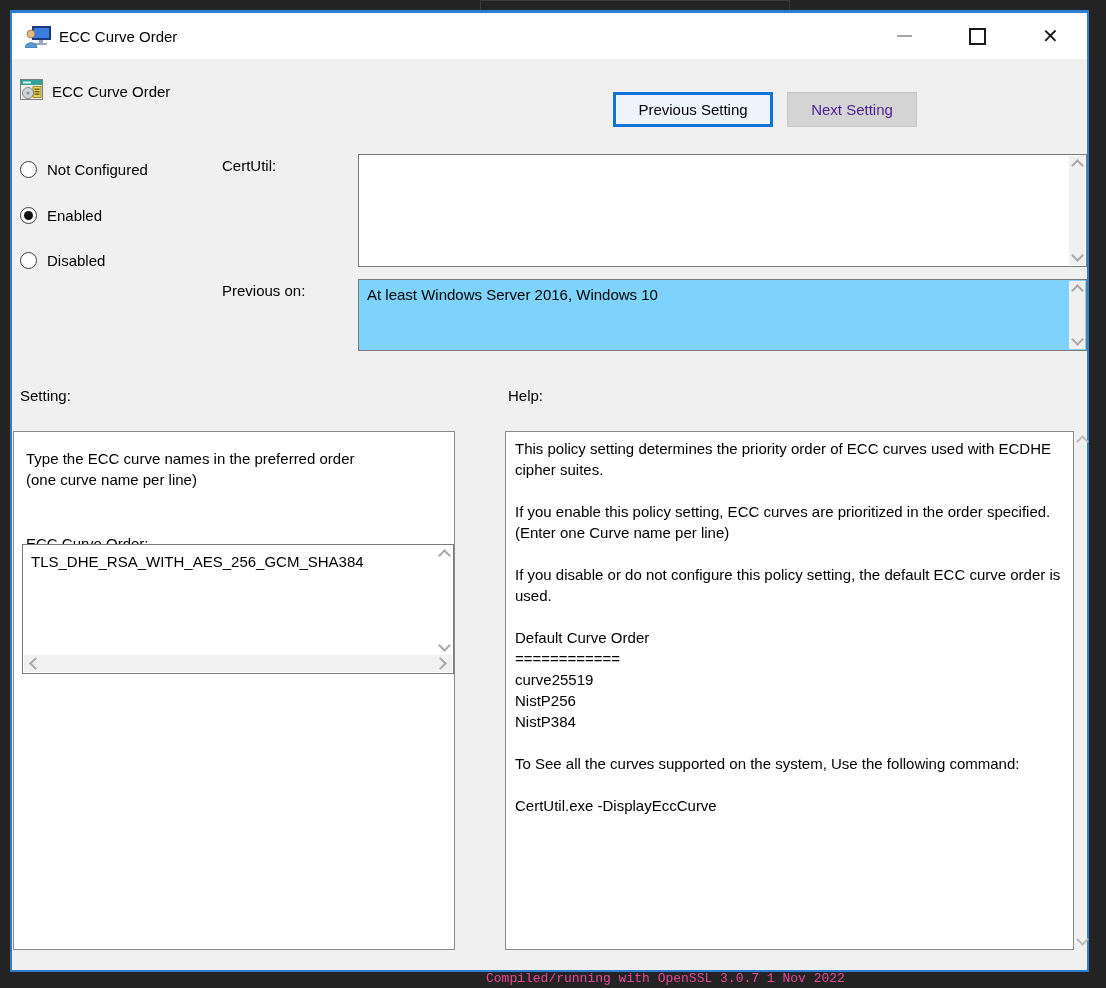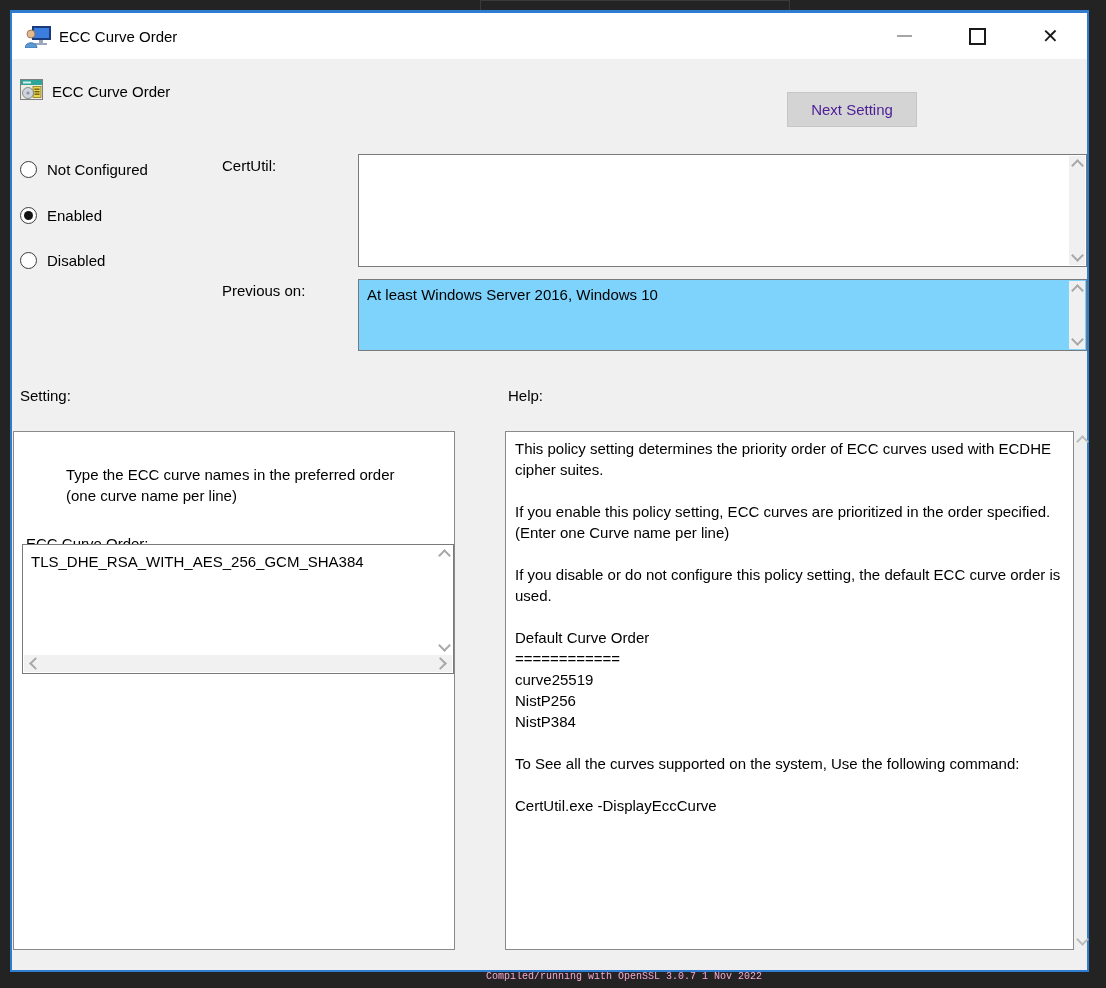--- a/index.html
+++ b/index.html
@@ -7,21 +7,21 @@
     width:1106px;height:988px;position:relative;overflow:hidden;
     background:#232323;
     font-family:"Liberation Sans", sans-serif;
     -webkit-font-smoothing:antialiased;
   }
   .abs{position:absolute;}
   .lbl{font-size:15px;color:#000;white-space:nowrap;}
 
   
   .bg-rect{left:480px;top:0;width:308px;height:24px;border:1px solid #3a3a3a;}
-  .bg-line{font-family:"Liberation Mono",monospace;font-size:10px;color:#f9a8d4;white-space:nowrap;}
+  .bg-line{font-family:"Liberation Mono",monospace;font-size:13px;color:#ec4899;white-space:nowrap;}
 
   
   .dialog{
     left:10px;top:10px;width:1075px;height:957px;
     background:#f0f0f0;
     border:2px solid #2e7dd1;border-top-width:3px;
     box-sizing:content-box;z-index:5;
   }
   .titlebar{left:0;top:0;width:100%;height:46px;background:#ffffff;display:flex;align-items:center;}
   .title-icon{margin-left:13px;width:27px;height:23px;flex:0 0 auto;}
@@ -103,20 +103,21 @@
     <rect x="1" y="1" width="21" height="5" fill="#2fa498"></rect>
     <rect x="3" y="2.5" width="8" height="2" fill="#d8efe9"></rect>
     <rect x="13" y="7.5" width="8" height="11" fill="#e8d44f" stroke="#8a7a1e" stroke-width="0.8"></rect>
     <rect x="14.5" y="9.5" width="5" height="1.4" fill="#6b5e12"></rect>
     <rect x="14.5" y="12" width="5" height="1.4" fill="#6b5e12"></rect>
     <rect x="14.5" y="14.5" width="5" height="1.4" fill="#6b5e12"></rect>
     <circle cx="8" cy="14" r="5.5" fill="#cfd4dc" stroke="#6f7680" stroke-width="0.8"></circle>
     <circle cx="8" cy="14" r="1.6" fill="#8b939e"></circle>
   </svg>
   <span class="abs lbl hdr-title">ECC Curve Order</span>
+  <div class="abs btn btn-prev">Previous Setting</div>
   <div class="abs btn btn-next">Next Setting</div>
 
   <div class="abs radio-row" style="left:8px;top:145px;">
     <span class="radio"></span>
     <span class="radio-lbl">Not Configured</span>
   </div>
   <div class="abs radio-row" style="left:8px;top:191px;">
     <span class="radio checked"></span>
     <span class="radio-lbl">Enabled</span>
   </div>
@@ -137,21 +138,21 @@
   <div class="abs tbox readonly" style="left:346px;top:266px;width:729px;height:72px;">
     <div class="tbox-text">At least Windows Server 2016, Windows 10</div>
     <div class="vscroll">
       <span class="chev up"></span>
       <span class="chev down"></span>
     </div>
   </div>
 
   <span class="abs lbl" style="left:8px;top:374px;">Setting:</span>
   <div class="abs panel" style="left:1px;top:418px;width:442px;height:519px;">
-    <div class="abs panel-text" style="left:12px;top:32px;width:410px;margin-left:40px;">Type the ECC curve names in the preferred order
+    <div class="abs panel-text" style="left:12px;top:16px;width:410px;">Type the ECC curve names in the preferred order
 (one curve name per line)</div>
     <div class="abs lbl" style="left:12px;top:83px;margin-top:20px;">ECC Curve Order:</div>
     <div class="abs tbox" style="left:8px;top:112px;width:432px;height:130px;">
       <div class="tbox-text" style="top:7px;">TLS_DHE_RSA_WITH_AES_256_GCM_SHA384</div>
       <div class="vscroll white" style="bottom:18px;">
         <span class="chev up"></span>
         <span class="chev down"></span>
       </div>
       <div class="hscroll">
         <span class="chev left"></span>

